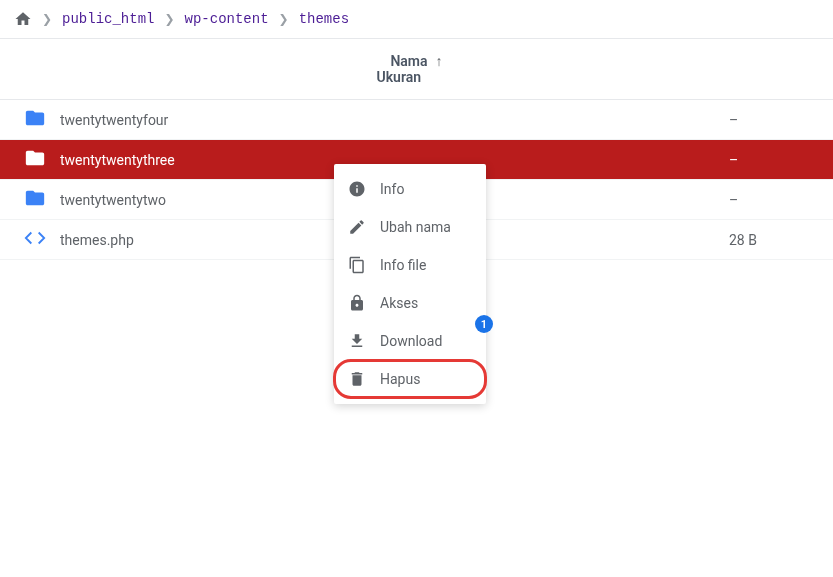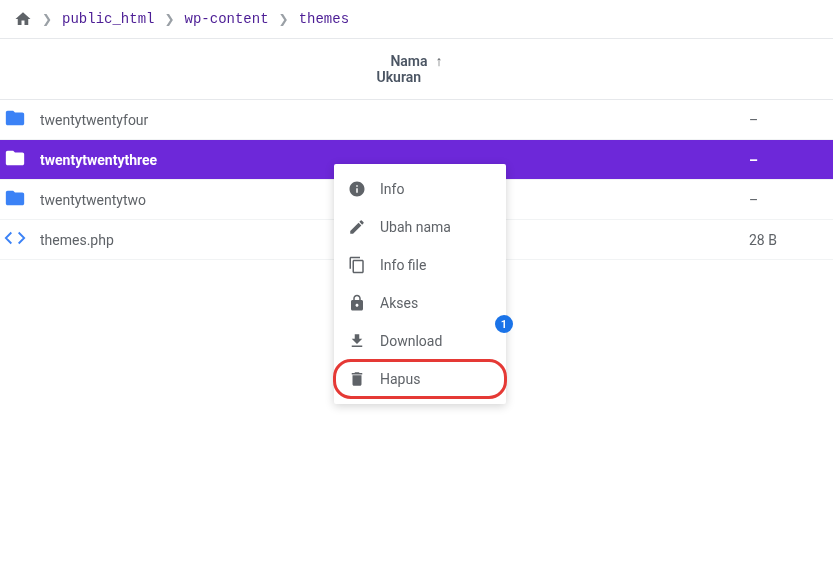--- a/index.html
+++ b/index.html
@@ -37,49 +37,49 @@
       flex-direction: column;
     }
     .col-name { flex: 1; display: flex; align-items: center; gap: 8px; }
     .col-size { width: 80px; text-align: left; }
     .sort-arrow { font-size: 14px; color: #5f6368; }
 
     .file-list { }
     .file-row {
       display: flex;
       align-items: center;
-      padding: 0 4px;
+      padding: 0 24px;
       height: 40px;
       border-bottom: 1px solid #f1f3f4;
       cursor: pointer;
       position: relative;
     }
     .file-row.selected {
-      background: #6d28d9;
+      background: #b91c1c;
       color: #fff;
-      font-weight: 700;
+      font-weight: 400;
       gap: 22px;
     }
     .file-row .cell-name {
       flex: 1;
       display: flex;
       align-items: center;
       gap: 14px;
     }
     .file-row .cell-size { width: 80px; text-align: left; color: #5f6368; }
     .file-row.selected .cell-size { color: #fff; }
     .folder-icon svg { width: 22px; height: 22px; fill: #3b82f6; }
     .file-row.selected .folder-icon svg { fill: #fff; }
     .code-icon svg { width: 22px; height: 22px; fill: none; stroke: #3b82f6; stroke-width: 2; }
 
     .context-menu {
       position: absolute;
       top: 164px;
       left: 334px;
-      width: 172px;
+      width: 152px;
       background: #fff;
       box-shadow: 0 2px 10px rgba(0,0,0,0.18);
       border-radius: 2px;
       padding: 6px 0;
       z-index: 50;
     }
     .menu-item {
       display: flex;
       align-items: center;
       gap: 14px;

